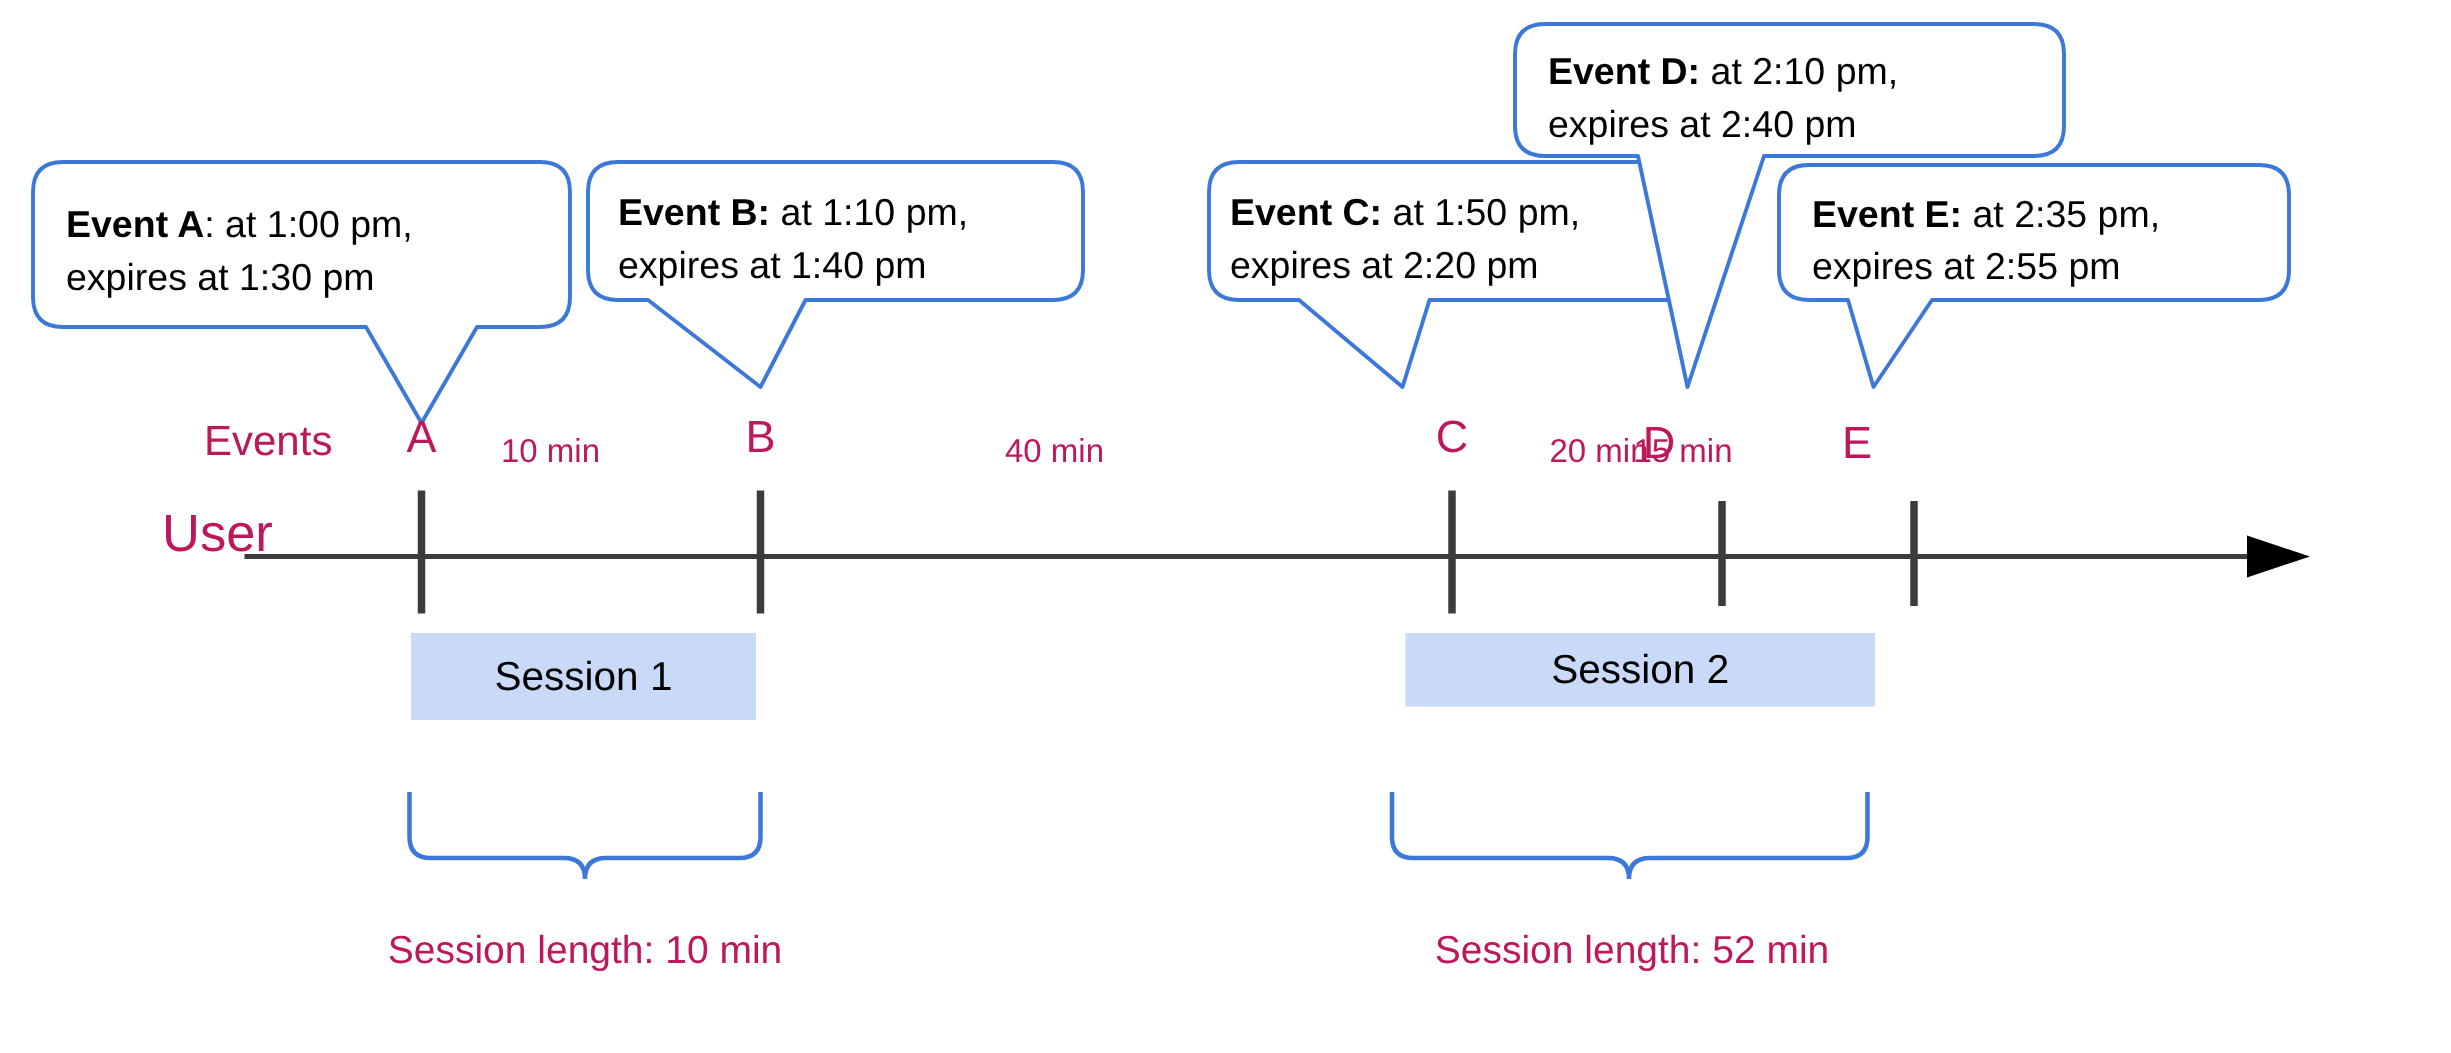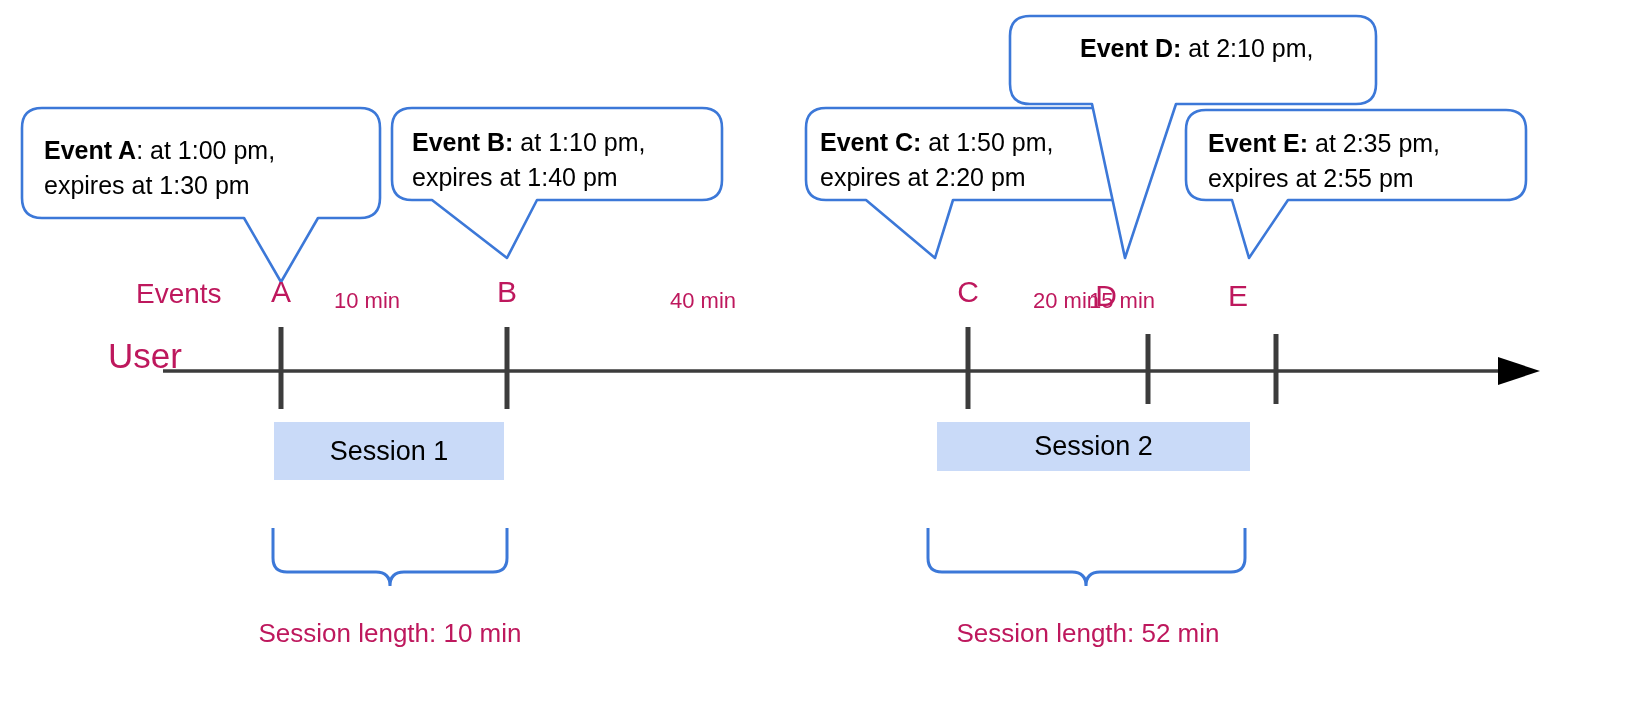--- a/index.html
+++ b/index.html
@@ -107,22 +107,23 @@
   <div class="callout-text" style="left:412px; top:125px;">
     <div><b>Event B:</b><span> at 1:10 pm,</span></div>
     <div>expires at 1:40 pm</div>
   </div>
 
   <div class="callout-text" style="left:820px; top:125px;">
     <div><b>Event C:</b><span> at 1:50 pm,</span></div>
     <div>expires at 2:20 pm</div>
   </div>
 
-  <div class="callout-text" style="left:1032px; top:31px;margin-left:48px;">
+  <div class="callout-text" style="left:1032px; top:31px;">
     <div><b>Event D:</b><span> at 2:10 pm,</span></div>
+    <div>expires at 2:40 pm</div>
   </div>
 
   <div class="callout-text" style="left:1208px; top:126px;">
     <div><b>Event E:</b><span> at 2:35 pm,</span></div>
     <div>expires at 2:55 pm</div>
   </div>
 
   <svg class="layer" viewBox="0 0 1634 702">
 
     <line x1="163" y1="371" x2="1500" y2="371" stroke="#3c3c3c" stroke-width="3.4"></line>

